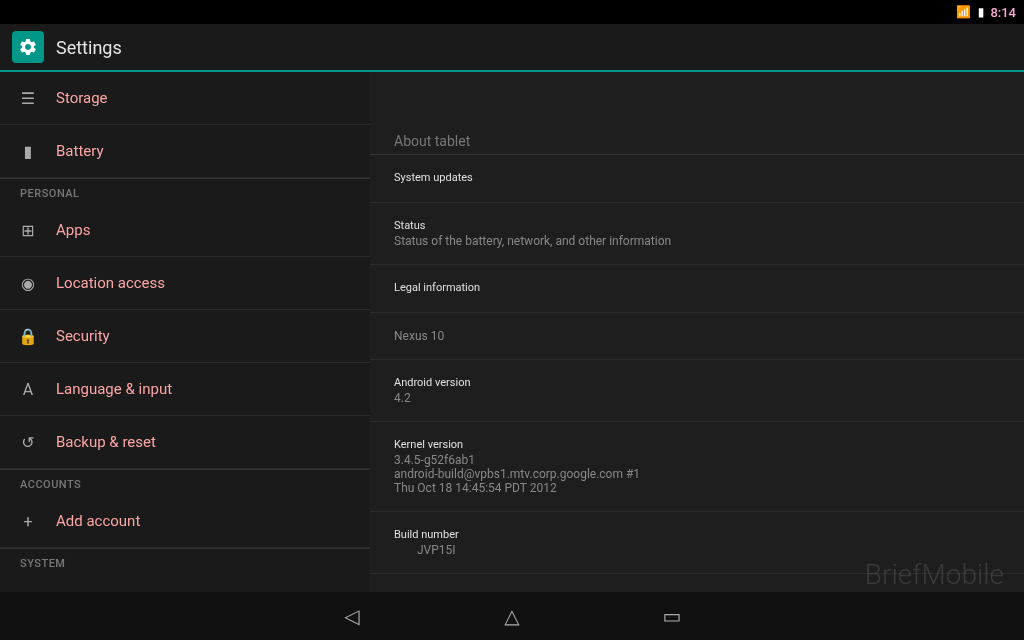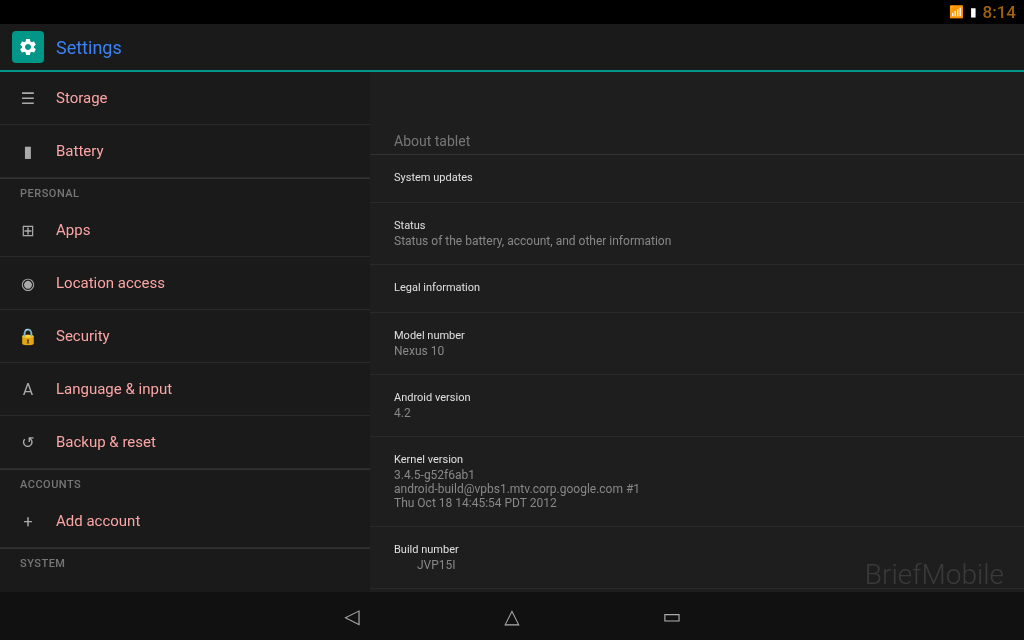--- a/index.html
+++ b/index.html
@@ -17,21 +17,21 @@
       width: 100%;
       height: 24px;
       background: #000;
       display: flex;
       align-items: center;
       justify-content: flex-end;
       padding: 0 8px;
       gap: 6px;
     }
     .status-icon { font-size: 12px; color: #fff; }
-    .status-time { font-size: 17px; color: #a16207; font-weight: 500; }
+    .status-time { font-size: 13px; color: #f9a8d4; font-weight: 500; }
 
     
     #app-bar {
       width: 100%;
       height: 48px;
       background: #1a1a1a;
       display: flex;
       align-items: center;
       padding: 0 12px;
       gap: 12px;
@@ -41,21 +41,21 @@
       width: 32px;
       height: 32px;
       background: #009688;
       border-radius: 4px;
       display: flex;
       align-items: center;
       justify-content: center;
     }
     .app-bar-title {
       font-size: 18px;
-      color: #3b82f6;
+      color: #e5e5e5;
       font-weight: 400;
     }
 
     
     #main {
       display: flex;
       width: 100%;
       height: calc(640px - 24px - 48px - 48px);
     }
 
@@ -238,27 +238,26 @@
       </div>
     </div>
 
   <div id="content">
     <div class="content-header">About tablet</div>
   <div class="content-item">
         <div class="content-item-title">System updates</div>
       </div>
       <div class="content-item">
         <div class="content-item-title">Status</div>
-        <div class="content-item-sub" style="white-space: pre-line;">Status of the battery, account, and other information</div>
+        <div class="content-item-sub" style="white-space: pre-line;">Status of the battery, network, and other information</div>
       </div>
       <div class="content-item">
         <div class="content-item-title">Legal information</div>
       </div>
       <div class="content-item">
-        <div class="content-item-title">Model number</div>
         <div class="content-item-sub" style="white-space: pre-line;">Nexus 10</div>
       </div>
       <div class="content-item">
         <div class="content-item-title">Android version</div>
         <div class="content-item-sub" style="white-space: pre-line;">4.2</div>
       </div>
       <div class="content-item">
         <div class="content-item-title">Kernel version</div>
         <div class="content-item-sub" style="white-space: pre-line;">3.4.5-g52f6ab1
 android-build@vpbs1.mtv.corp.google.com #1

